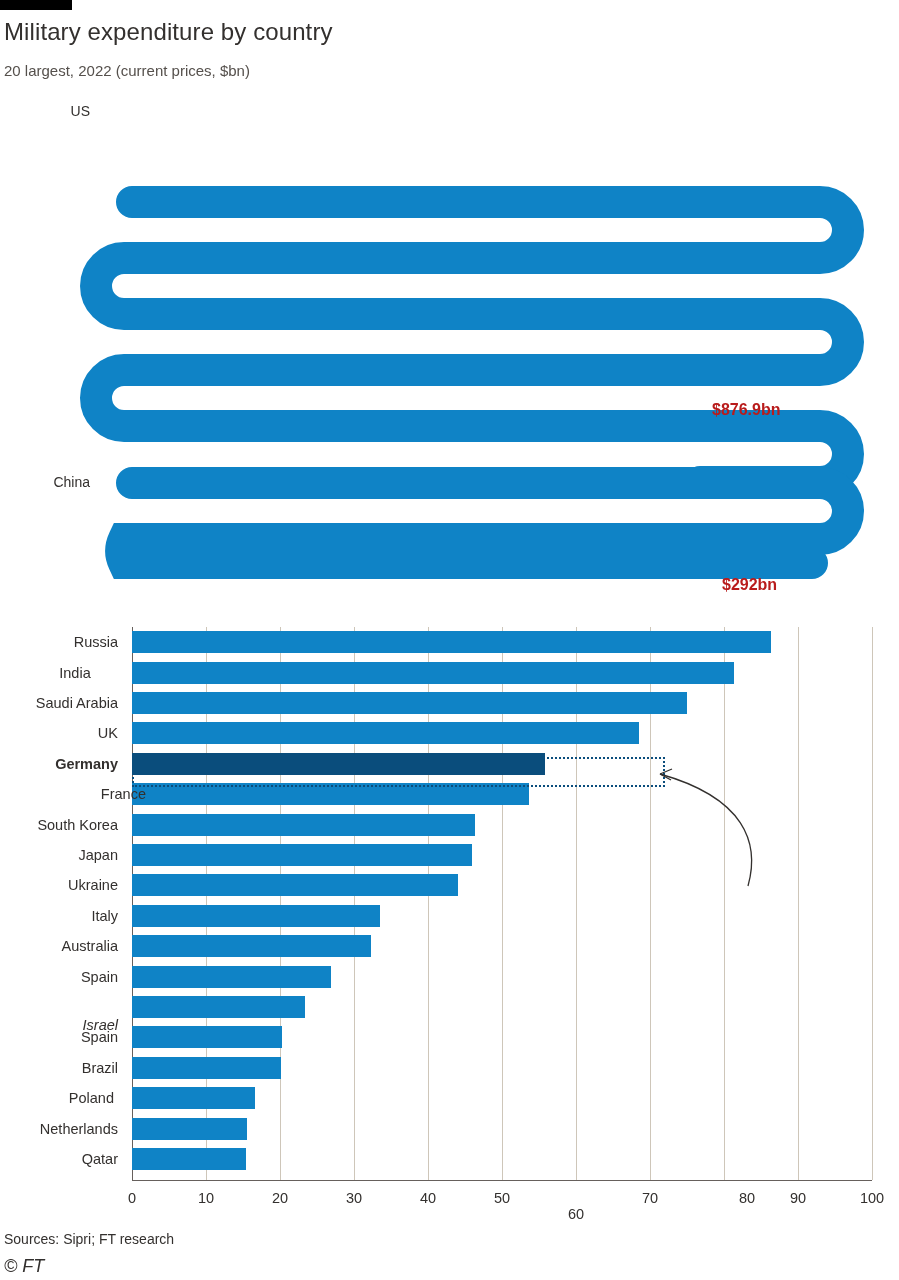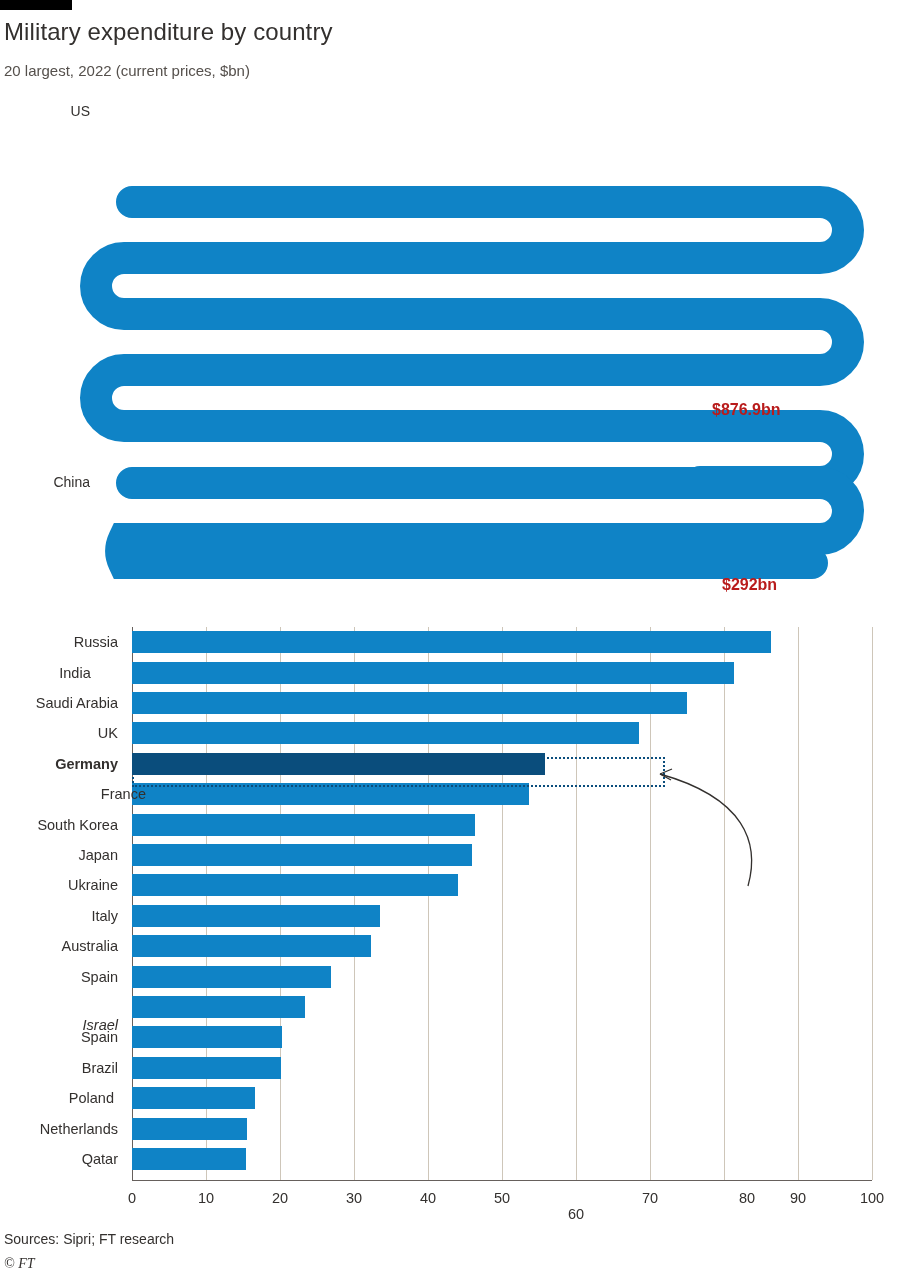--- a/index.html
+++ b/index.html
@@ -130,24 +130,23 @@
     position: absolute;
     left: 4px;
     top: 1231px;
     font-size: 14px;
     color: #33302e;
   }
   .copyright {
     position: absolute;
     left: 4px;
     top: 1256px;
-    font-size: 14px;
+    font-size: 18px;
     font-style: italic;
     color: #33302e;
-    font-family: Liberation Serif, serif;
   }
 </style>
 </head>
 <body>
 
 <div class="black-tab"></div>
 
 <div class="title">Military expenditure by country</div>
 <div class="subtitle">20 largest, 2022 (current prices, $bn)</div>
 

